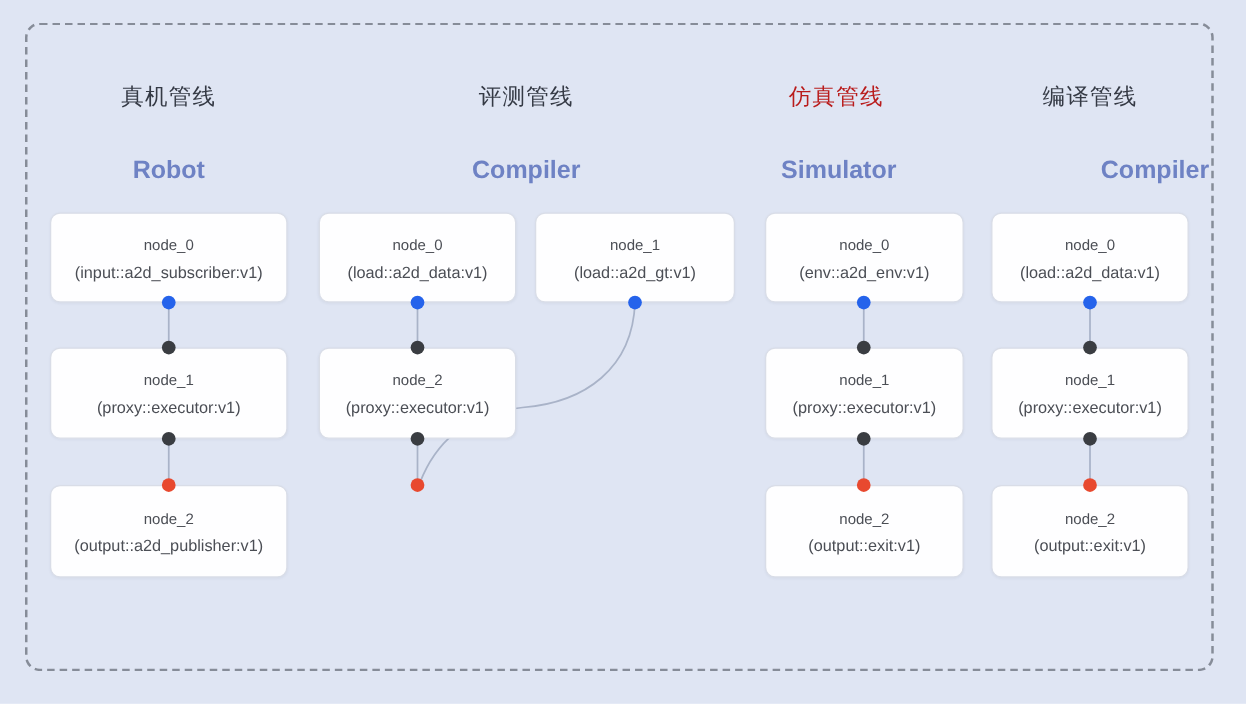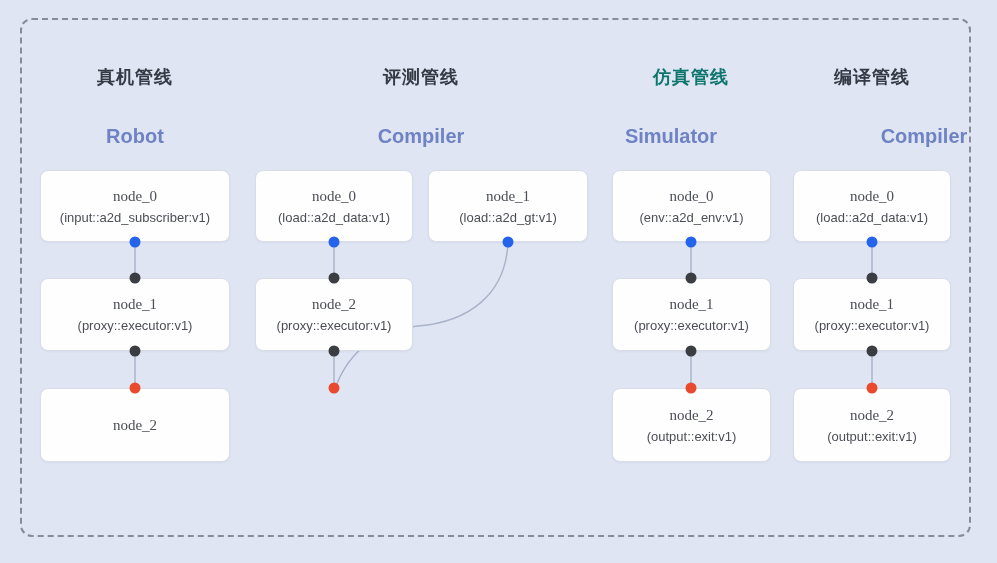--- a/index.html
+++ b/index.html
@@ -25,21 +25,21 @@
   }
   .pipeline-header {
     position: absolute;
     transform: translateX(-50%);
     text-align: center;
     z-index: 2;
     white-space: nowrap;
   }
   .pipeline-title {
     font-size: 18px;
-    font-weight: 700;
+    font-weight: 400;
     letter-spacing: 1px;
   }
   .pipeline-subtitle {
     position: absolute;
     transform: translateX(-50%);
     font-size: 20px;
     font-weight: 700;
     z-index: 2;
     white-space: nowrap;
   }
@@ -49,23 +49,22 @@
     border-radius: 8px;
     display: flex;
     flex-direction: column;
     align-items: center;
     justify-content: center;
     gap: 2px;
     z-index: 3;
     box-shadow: 0 1px 2px rgba(40,50,80,0.05);
   }
   .node-name {
-    font-size: 15px;
+    font-size: 12px;
     line-height: 20px;
-    font-family: Liberation Serif, serif;
   }
   .node-type {
     font-size: 13px;
     line-height: 19px;
   }
   .port-dot {
     position: absolute;
     width: 11px;
     height: 11px;
     border-radius: 50%;
@@ -94,36 +93,37 @@
     <div class="node-box" style="left: 40px; top: 170px; width: 190px; height: 72px; background: rgb(254, 254, 255); border: 1px solid rgb(217, 221, 231);">
       <div class="node-name" style="color: rgb(75, 78, 85);">node_0</div>
       <div class="node-type" style="color: rgb(75, 78, 85);">(input::a2d_subscriber:v1)</div>
     </div>
     <div class="node-box" style="left: 40px; top: 278px; width: 190px; height: 73px; background: rgb(254, 254, 255); border: 1px solid rgb(217, 221, 231);">
       <div class="node-name" style="color: rgb(75, 78, 85);">node_1</div>
       <div class="node-type" style="color: rgb(75, 78, 85);">(proxy::executor:v1)</div>
     </div>
     <div class="node-box" style="left: 40px; top: 388px; width: 190px; height: 74px; background: rgb(254, 254, 255); border: 1px solid rgb(217, 221, 231);">
       <div class="node-name" style="color: rgb(75, 78, 85);">node_2</div>
+      <div class="node-type" style="color: rgb(75, 78, 85);">(output::a2d_publisher:v1)</div>
     </div>
     <div class="pipeline-header pipeline-title" style="left: 421px; top: 65px; color: rgb(53, 58, 69);">评测管线</div>
     <div class="pipeline-subtitle" style="left: 421px; top: 125px; color: rgb(110, 130, 196);">Compiler</div>
     <div class="node-box" style="left: 255px; top: 170px; width: 158px; height: 72px; background: rgb(254, 254, 255); border: 1px solid rgb(217, 221, 231);">
       <div class="node-name" style="color: rgb(75, 78, 85);">node_0</div>
       <div class="node-type" style="color: rgb(75, 78, 85);">(load::a2d_data:v1)</div>
     </div>
     <div class="node-box" style="left: 428px; top: 170px; width: 160px; height: 72px; background: rgb(254, 254, 255); border: 1px solid rgb(217, 221, 231);">
       <div class="node-name" style="color: rgb(75, 78, 85);">node_1</div>
       <div class="node-type" style="color: rgb(75, 78, 85);">(load::a2d_gt:v1)</div>
     </div>
     <div class="node-box" style="left: 255px; top: 278px; width: 158px; height: 73px; background: rgb(254, 254, 255); border: 1px solid rgb(217, 221, 231);">
       <div class="node-name" style="color: rgb(75, 78, 85);">node_2</div>
       <div class="node-type" style="color: rgb(75, 78, 85);">(proxy::executor:v1)</div>
     </div>
-    <div class="pipeline-header pipeline-title" style="left: 691px; top: 65px; color: #0f766e;">仿真管线</div>
+    <div class="pipeline-header pipeline-title" style="left: 669px; top: 65px; color: #b91c1c;">仿真管线</div>
     <div class="pipeline-subtitle" style="left: 671px; top: 125px; color: rgb(110, 130, 196);">Simulator</div>
     <div class="node-box" style="left: 612px; top: 170px; width: 159px; height: 72px; background: rgb(254, 254, 255); border: 1px solid rgb(217, 221, 231);">
       <div class="node-name" style="color: rgb(75, 78, 85);">node_0</div>
       <div class="node-type" style="color: rgb(75, 78, 85);">(env::a2d_env:v1)</div>
     </div>
     <div class="node-box" style="left: 612px; top: 278px; width: 159px; height: 73px; background: rgb(254, 254, 255); border: 1px solid rgb(217, 221, 231);">
       <div class="node-name" style="color: rgb(75, 78, 85);">node_1</div>
       <div class="node-type" style="color: rgb(75, 78, 85);">(proxy::executor:v1)</div>
     </div>
     <div class="node-box" style="left: 612px; top: 388px; width: 159px; height: 74px; background: rgb(254, 254, 255); border: 1px solid rgb(217, 221, 231);">

